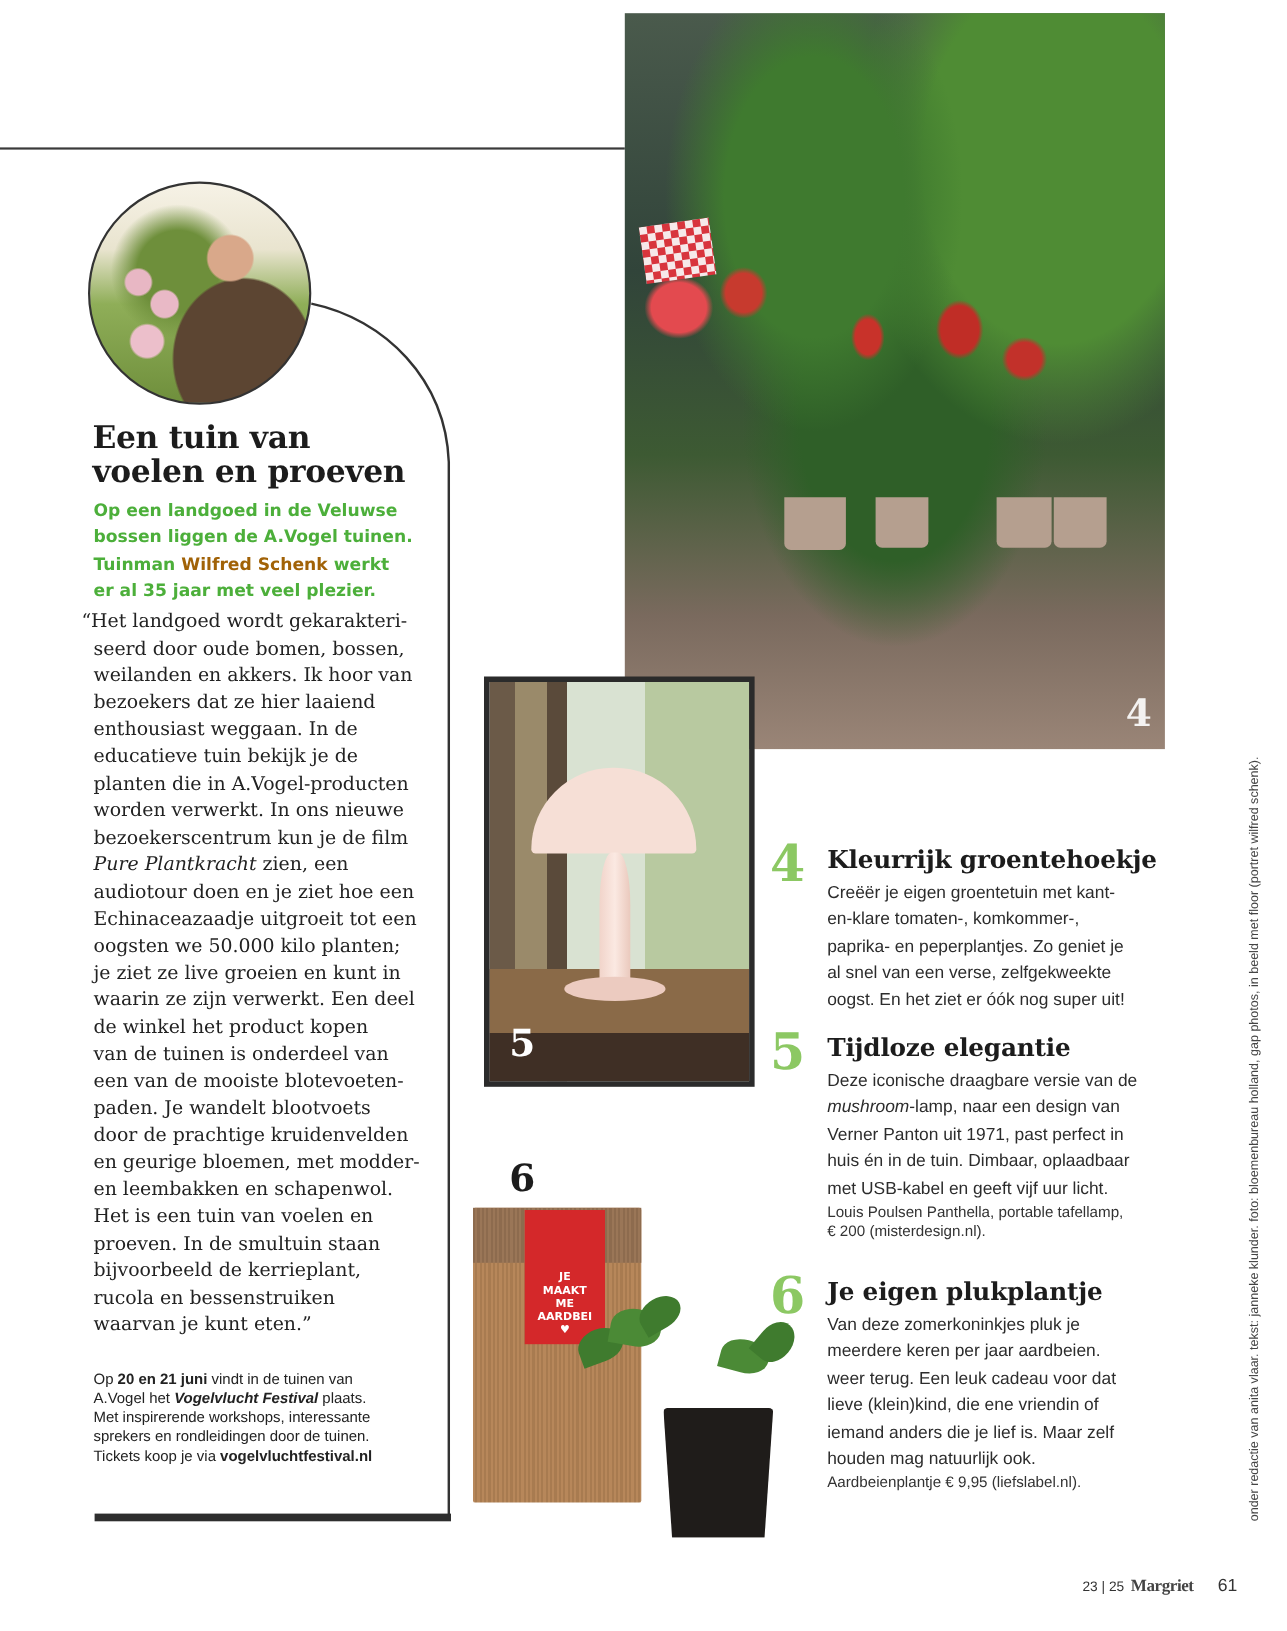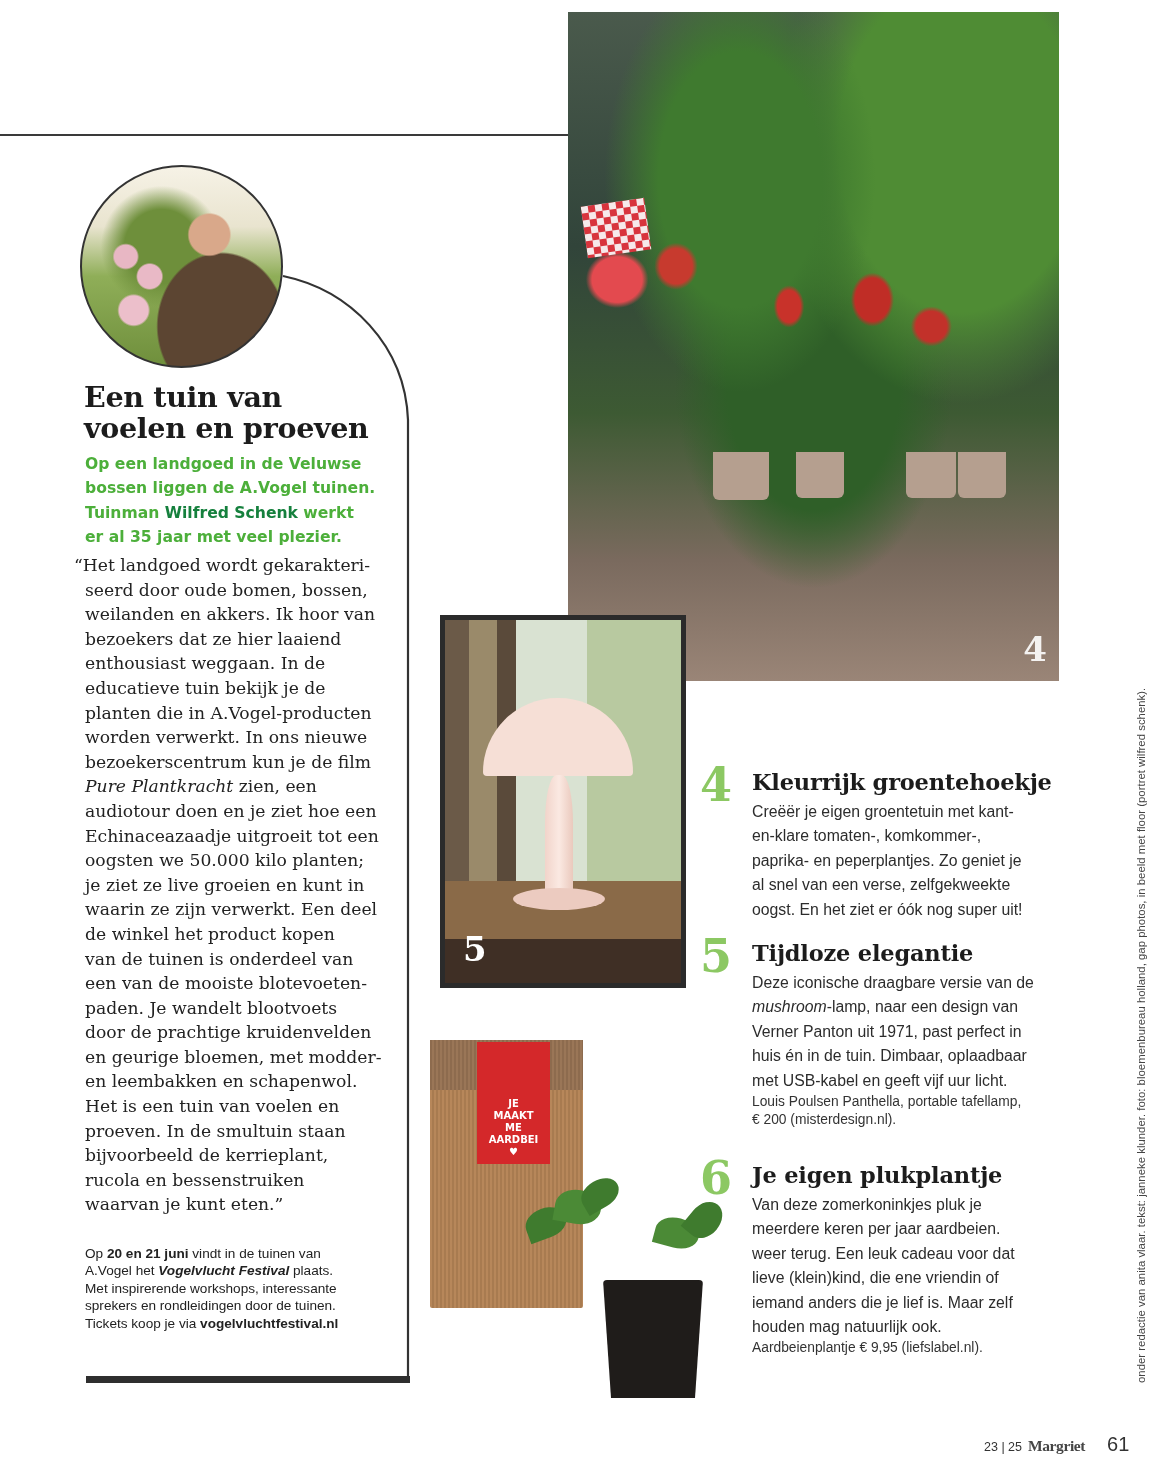--- a/index.html
+++ b/index.html
@@ -24,21 +24,21 @@
         radial-gradient(circle at 26% 72%, #ecbfcb 0 7%, transparent 8%),
         radial-gradient(circle at 40% 40%, #6e8f3b 0 22%, transparent 36%),
         linear-gradient(180deg, #f6f2e6 0%, #e9e4cf 30%, #8fae58 55%, #6f8f3c 100%);
     }
 
     
     .headline { left: 84px; top: 382px; width: 320px; font-family: "DejaVu Serif", serif;
       font-weight: bold; font-size: 28.5px; line-height: 31px; color: #1c1c1c; letter-spacing: -0.3px; }
     .intro { left: 85px; top: 452px; width: 320px; font-family: "DejaVu Sans", sans-serif;
       font-weight: bold; font-size: 15.6px; line-height: 24.4px; color: #4caf3a; }
-    .intro .dark { color: #15803d; }
+    .intro .dark { color: #a16207; }
 
     .body-text { left: 74px; top: 553px; width: 330px; font-family: "DejaVu Serif", serif;
       font-size: 17.2px; line-height: 24.6px; color: #222; }
     .body-text .line { display: block; white-space: nowrap; padding-left: 11px; }
     .body-text .line.first { padding-left: 0; }
     .body-text i { font-style: italic; }
 
     .event { left: 85px; top: 1245px; width: 320px; font-family: "Liberation Sans", sans-serif;
       font-size: 13.6px; line-height: 17.4px; color: #222; }
     .event b { font-weight: bold; }
@@ -66,21 +66,21 @@
         linear-gradient(90deg, #6b5a48 0 10%, #9a8a6a 10% 22%, #5a4a3a 22% 30%, #d9e2d2 30% 60%, #b8c9a0 60% 100%);
     }
     .lamp-shade { position: absolute; left: 38px; top: 78px; width: 150px; height: 78px;
       background: #f6dfd6; border-radius: 75px 75px 4px 4px; }
     .lamp-stem { position: absolute; left: 100px; top: 155px; width: 28px; height: 120px;
       background: linear-gradient(90deg, #f1d4ca, #fbe9e2, #eac9bd); border-radius: 40% 40% 0 0; }
     .lamp-base { position: absolute; left: 68px; top: 268px; width: 92px; height: 22px; background: #eccbc0; border-radius: 50%; }
     .photo5 .photo-num { position: absolute; left: 18px; bottom: 14px; font-size: 34px; }
 
     .photo6-num { left: 463px; top: 1052px; font-family: "DejaVu Serif", serif; font-weight: bold; font-size: 34px; color: #1c1c1c; }
-    .bag { left: 430px; top: 1040px; width: 153px; height: 268px;
+    .bag { left: 430px; top: 1098px; width: 153px; height: 268px;
       background: repeating-linear-gradient(90deg, #b7875a 0 2px, #a87b50 2px 4px);
       border-radius: 2px; }
     .bag-fold { position: absolute; left: 0; top: 0; width: 100%; height: 50px;
       background: repeating-linear-gradient(90deg, #8d6b4e 0 2px, #9a7657 2px 4px); }
     .bag-label { position: absolute; left: 47px; top: 2px; width: 73px; height: 122px; background: #d4282a;
       color: #fff; font-family: "DejaVu Sans", sans-serif; font-weight: bold; font-size: 10px; line-height: 12px;
       text-align: center; padding-top: 56px; }
     .plant { left: 525px; top: 1180px; width: 190px; height: 220px; }
     .plant-pot { position: absolute; left: 78px; top: 100px; width: 100px; height: 118px; background: #1f1c1a;
       border-radius: 4px; clip-path: polygon(0 0, 100% 0, 92% 100%, 8% 100%); }
@@ -103,21 +103,21 @@
     .item6 { top: 1155px; }
 
     
     .credits { left: 1135px; top: 1383px; transform-origin: 0 0; transform: rotate(-90deg);
       font-family: "Liberation Sans", sans-serif; font-size: 11.4px; color: #444; white-space: nowrap; }
 
     
     .footer { left: 984px; top: 1433px; display: flex; align-items: baseline; gap: 6px; }
     .footer-issue { font-family: "Liberation Sans", sans-serif; font-size: 12.5px; color: #333; }
     .footer-brand { font-family: "Liberation Serif", serif; font-weight: bold; font-size: 15.5px; color: #444; letter-spacing: -0.4px; }
-    .footer-page { font-family: "Liberation Sans", sans-serif; font-size: 20px; color: #333; margin-left: 16px; }
+    .footer-page { font-family: "Liberation Sans", sans-serif; font-size: 16px; color: #333; margin-left: 16px; }
   </style>
 </head>
 <body>
 
 <div class="abs top-rule"></div>
 <svg class="abs frame-svg" viewBox="0 0 600 1483">
   <path d="M 283 276 C 350 290, 405 345, 408 420 L 408 1380" fill="none" stroke="#333" stroke-width="2.2"></path>
 </svg>
 <div class="abs bottom-bar"></div>
 

